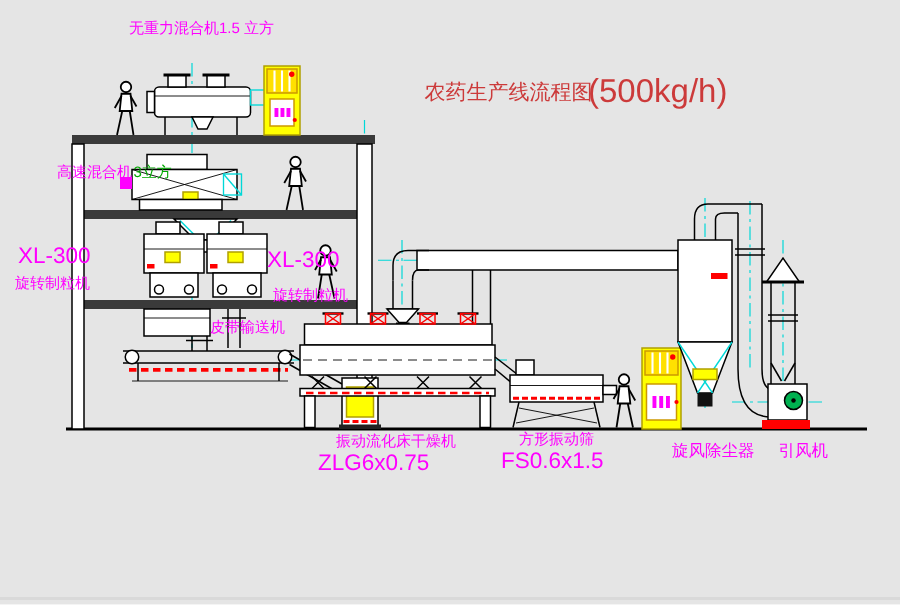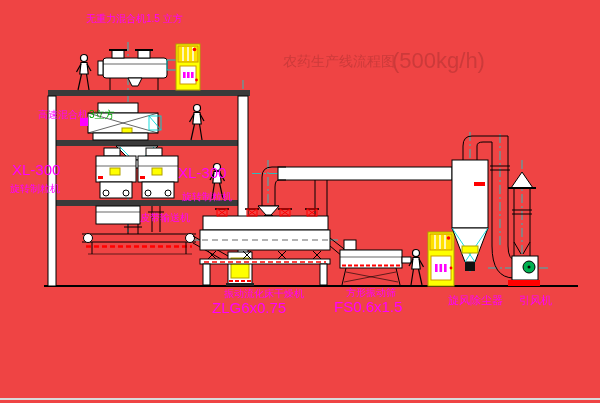--- a/index.html
+++ b/index.html
@@ -1,16 +1,16 @@
 <!DOCTYPE html>
 <html><head>
 <meta charset="utf-8">
 <style>
   html,body{margin:0;padding:0;background:#fff;}
-  .canvas{position:relative;width:600px;height:403px;background:#ef4444;overflow:hidden;
+  .canvas{position:relative;width:600px;height:403px;background:#e5e5e5;overflow:hidden;
           font-family:"Liberation Sans",sans-serif;}
   svg text{font-family:"Liberation Sans","DejaVu Sans",sans-serif;}
   .lbl{fill:#ff00ff;}
   .ttl{fill:#cc3a3a;}
   .grn{fill:#00a800;}
   .blk{stroke:#000;fill:none;stroke-width:1;}
   .blkf{stroke:#000;fill:#fff;stroke-width:1;}
   .cyn{stroke:#00d8d8;fill:none;stroke-width:0.9;}
   .cl{stroke:#00d8d8;fill:none;stroke-width:0.8;stroke-dasharray:9 3 2 3;}
   .red{stroke:#ff0000;fill:none;}

